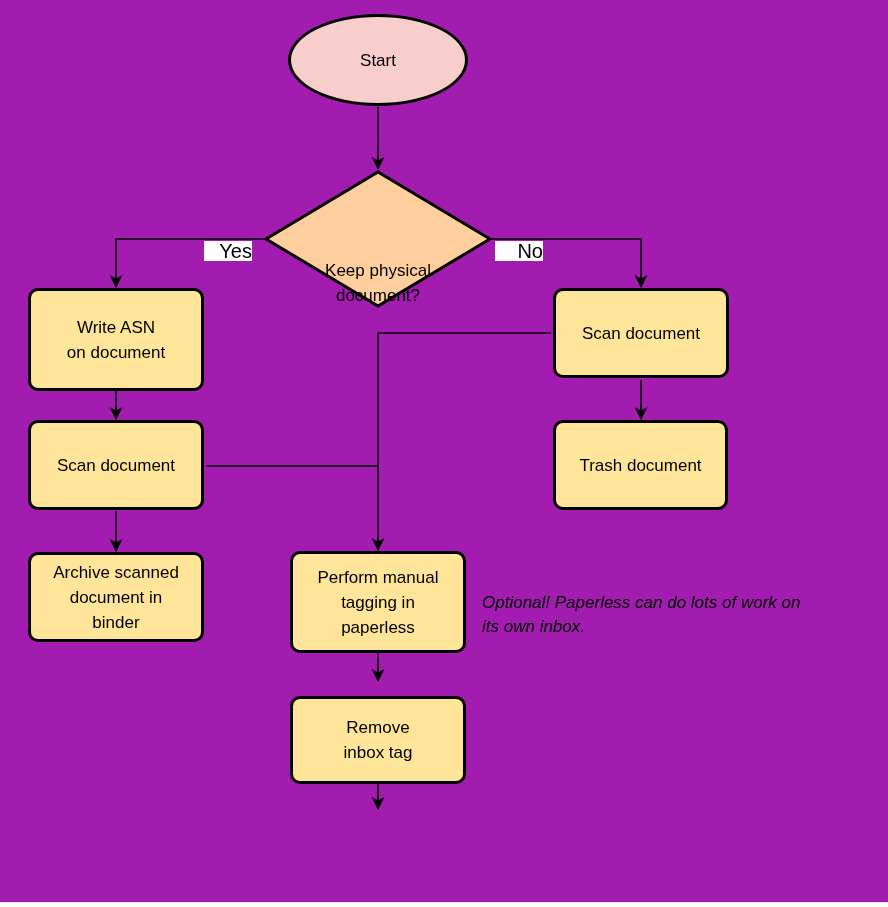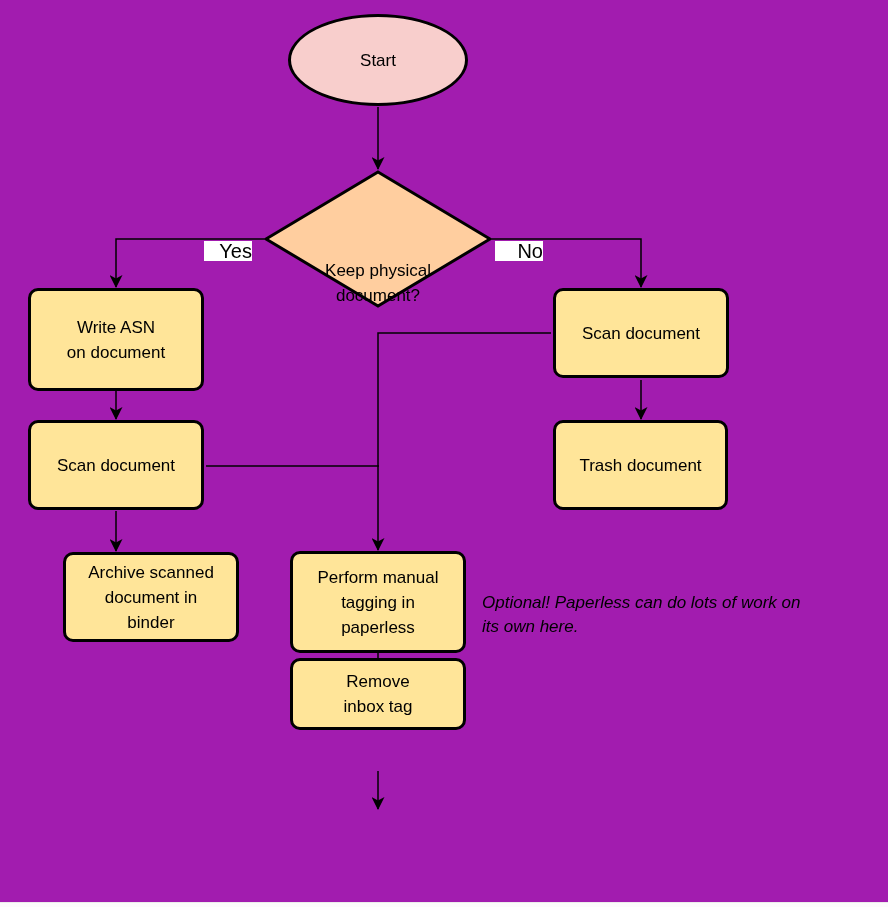--- a/index.html
+++ b/index.html
@@ -129,46 +129,46 @@
 
   <div class="node node-process" style="left:28px; top:288px; width:176px; height:103px;">
     <span>Write ASN
 on document</span>
   </div>
 
   <div class="node node-process" style="left:28px; top:420px; width:176px; height:90px;">
     <span>Scan document</span>
   </div>
 
-  <div class="node node-process" style="left:28px; top:552px; width:176px; height:90px;margin-left:35px;">
+  <div class="node node-process" style="left:28px; top:552px; width:176px; height:90px;">
     <span>Archive scanned
 document in
 binder</span>
   </div>
 
   <div class="node node-process" style="left:553px; top:288px; width:176px; height:90px;">
     <span>Scan document</span>
   </div>
 
   <div class="node node-process" style="left:553px; top:420px; width:175px; height:90px;align-items:center;">
     <span>Trash document</span>
   </div>
 
   <div class="node node-process" style="left:290px; top:551px; width:176px; height:102px;">
     <span>Perform manual
 tagging in
 paperless</span>
   </div>
 
-  <div class="node node-process" style="left:290px; top:658px; width:176px; height:72px;">
+  <div class="node node-process" style="left:290px; top:696px; width:176px; height:88px;">
     <span>Remove
 inbox tag</span>
   </div>
 
 
   <div class="edge-label" style="left:204px; top:209px; width:48px;">Yes</div>
   <div class="edge-label" style="left:495px; top:209px; width:48px;">No</div>
 
   <div class="note">Optional! Paperless can do lots of work on
-its own here.</div>
+its own inbox.</div>
 
   <div class="page-bottom-edge"></div>
 </div>
 
 </body></html>

